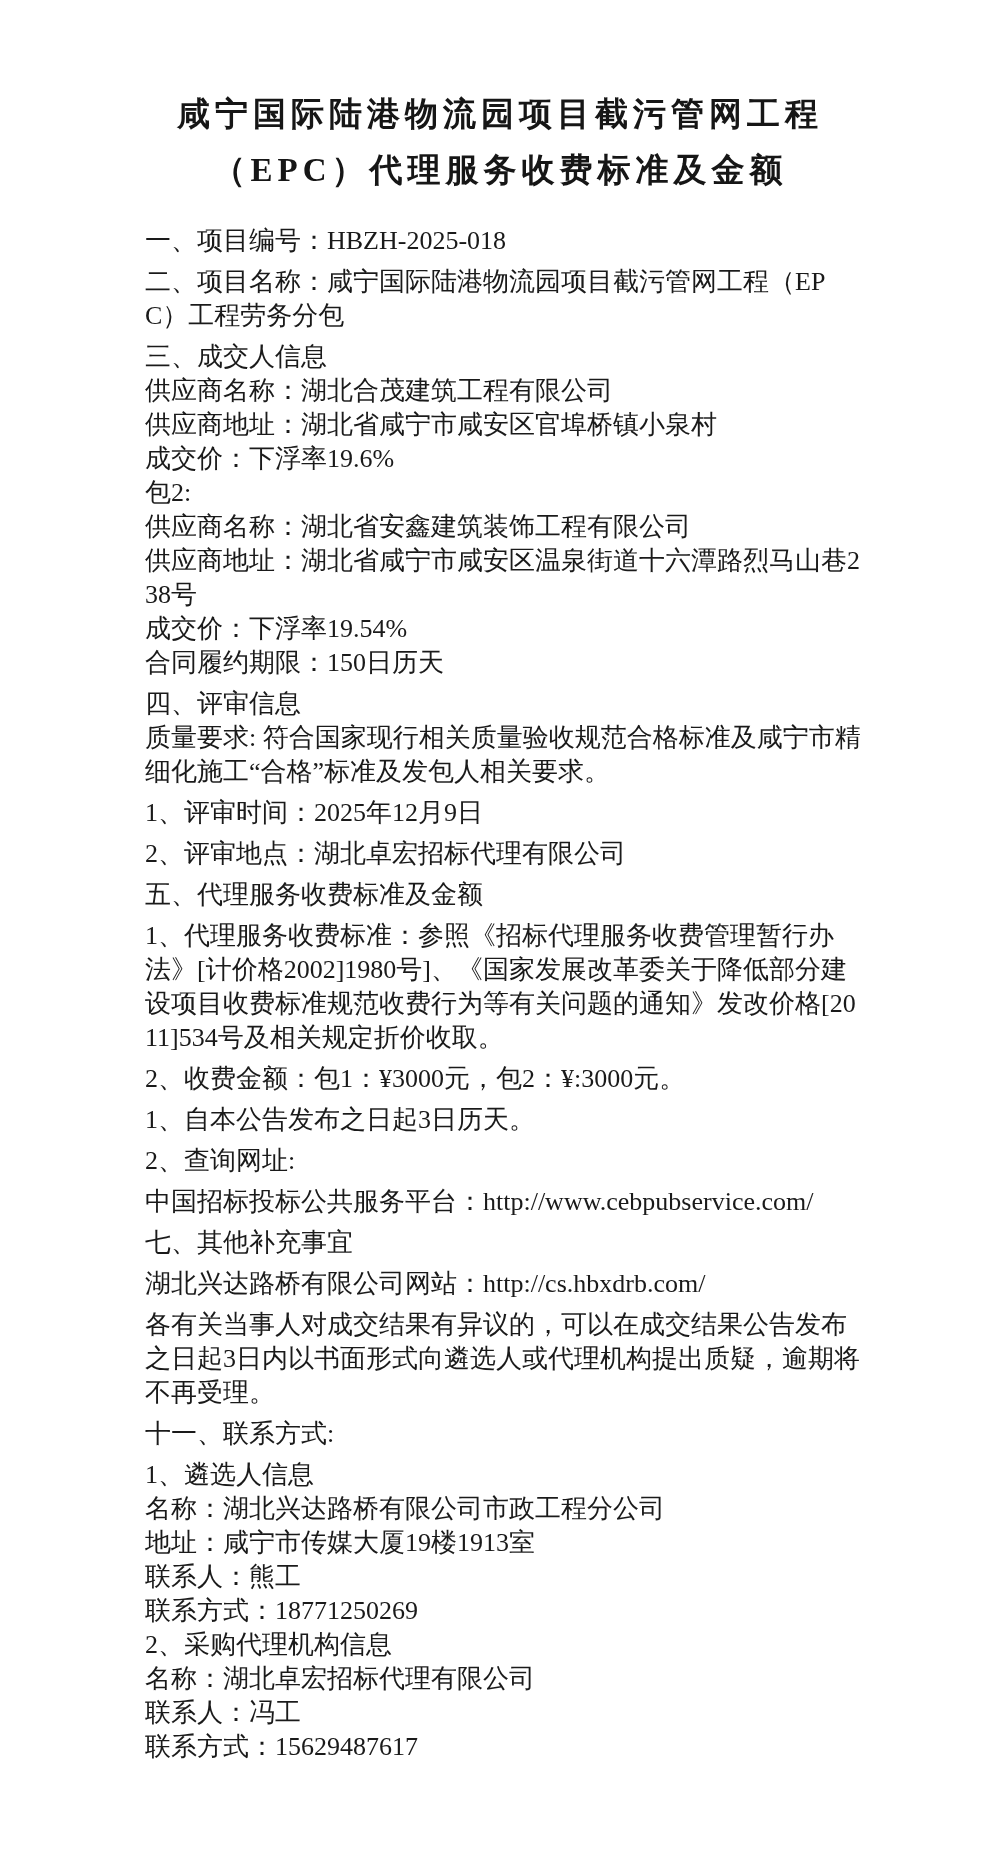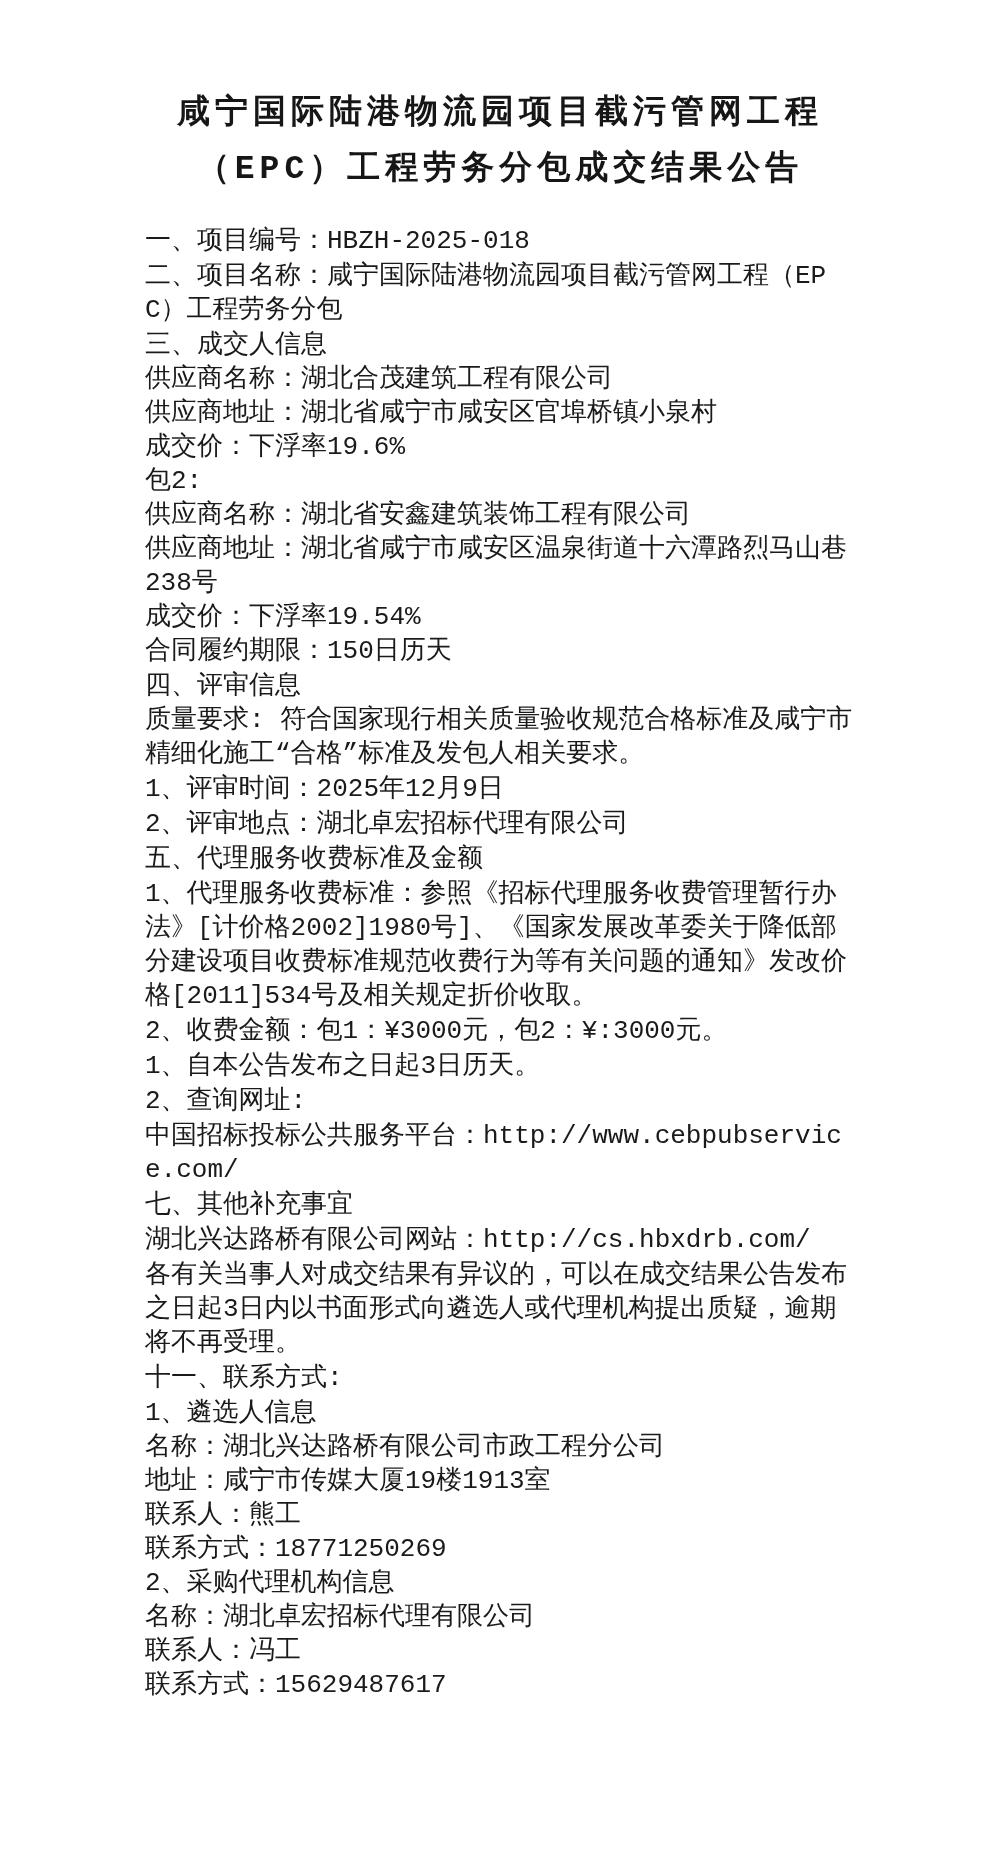--- a/index.html
+++ b/index.html
@@ -3,21 +3,21 @@
 <meta charset="utf-8">
 <style>
   html, body { margin: 0; padding: 0; background: #ffffff; }
   .page {
     position: relative;
     width: 1000px;
     height: 1855px;
     margin: 0 auto;
     background: #ffffff;
     color: #1a1a1a;
-    font-family: Liberation Mono, monospace;
+    font-family: Liberation Serif, serif;
     overflow: hidden;
     box-sizing: border-box;
   }
   .doc-title {
     padding-top: 86px;
     text-align: center;
     font-weight: bold;
     font-size: 33px;
     line-height: 56px;
     letter-spacing: 5px;
@@ -25,30 +25,30 @@
   }
   .doc-body {
     padding: 26px 138px 0 145px;
     font-size: 26px;
     line-height: 34px;
     word-break: break-all;
     color: #1a1a1a;
   }
   .para { margin: 0; }
   .para.gap-first  { margin-top: 0; }
-  .para.gap-narrow { margin-top: 1px; }
+  .para.gap-narrow { margin-top: 7px; }
   .para.gap-wide   { margin-top: 0; }
 </style>
 </head>
 <body>
 
 <div class="page">
   <header class="doc-title">
     <div>咸宁国际陆港物流园项目截污管网工程</div>
-    <div>（EPC）工程劳务分包成交结果公告</div>
+    <div>（EPC）代理服务收费标准及金额</div>
   </header>
   <main class="doc-body" id="doc-body">
       <p class="para gap-first">一、项目编号：HBZH-2025-018</p>
       <p class="para gap-narrow">二、项目名称：咸宁国际陆港物流园项目截污管网工程（EPC）工程劳务分包</p>
       <p class="para gap-narrow">三、成交人信息</p>
       <p class="para gap-wide">供应商名称：湖北合茂建筑工程有限公司</p>
       <p class="para gap-wide">供应商地址：湖北省咸宁市咸安区官埠桥镇小泉村</p>
       <p class="para gap-wide">成交价：下浮率19.6%</p>
       <p class="para gap-wide">包2:</p>
       <p class="para gap-wide">供应商名称：湖北省安鑫建筑装饰工程有限公司</p>

